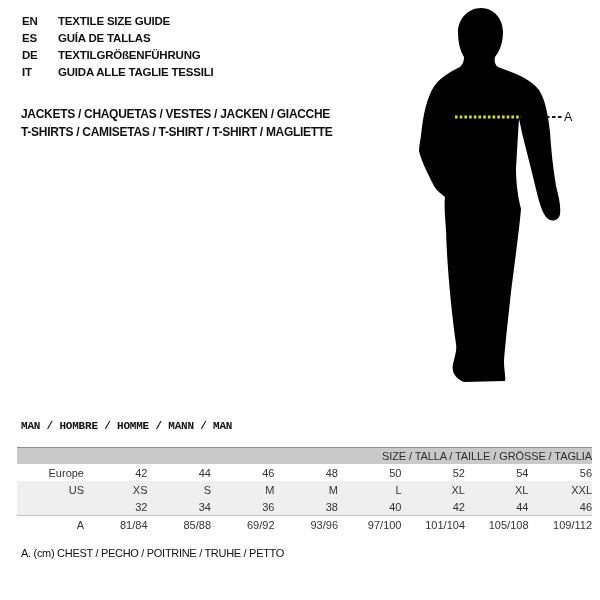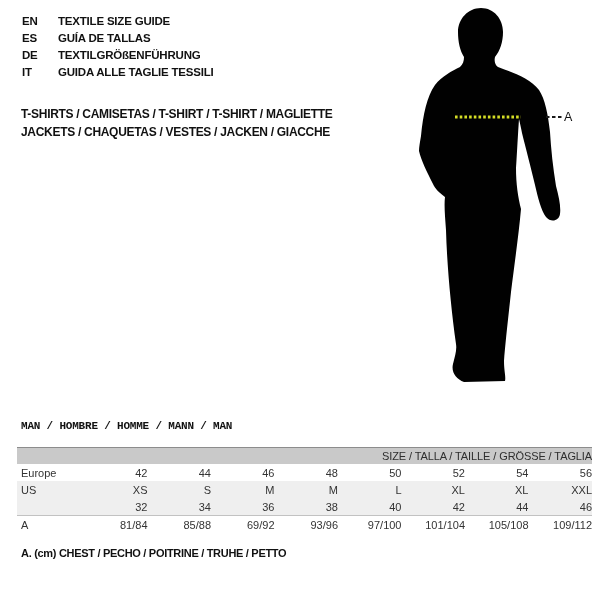--- a/index.html
+++ b/index.html
@@ -28,26 +28,26 @@
 
   
   .size-table { position:absolute; left:17px; top:447px; width:575px;
                 border-collapse:collapse; table-layout:fixed;
                 font-size:11px; color:#333; }
   .size-table th { background:#c9c9c9; border-top:1px solid #8c8c8c;
                    text-align:right; padding:0 0 0 4px; height:16px;
                    font-weight:normal; color:#2e2e2e; font-size:11px;
                    letter-spacing:-0.1px; }
   .size-table td { height:17px; padding:0; text-align:right; font-weight:normal; }
-  .size-table td.lbl { text-align:left; padding-left:4px; color:#333; }
+  .size-table td.lbl { text-align:right; padding-left:4px; color:#333; }
   .size-table tr.shade td { background:#efefef;margin-left:17px; }
   .size-table tr.row-a td { border-top:1px solid #c2c2c2; }
 
   
-  .footnote { position:absolute; left:21px; top:547px; font-weight:bold;
+  .footnote { position:absolute; left:21px; top:547px; font-weight:normal;
               font-size:11px; letter-spacing:-0.3px; color:#111; }
 </style>
 </head>
 <body>
 
 <div class="canvas">
 
   <div class="lang-block">
     <div class="lang-row">
       <span class="lang-code">EN</span>
@@ -61,22 +61,22 @@
       <span class="lang-code">DE</span>
       <span>TEXTILGRÖßENFÜHRUNG</span>
     </div>
     <div class="lang-row">
       <span class="lang-code">IT</span>
       <span>GUIDA ALLE TAGLIE TESSILI</span>
     </div>
   </div>
 
   <div class="cat-block">
+    <div>JACKETS / CHAQUETAS / VESTES / JACKEN / GIACCHE</div>
     <div>T-SHIRTS / CAMISETAS / T-SHIRT / T-SHIRT / MAGLIETTE</div>
-    <div>JACKETS / CHAQUETAS / VESTES / JACKEN / GIACCHE</div>
   </div>
 
   <div class="figure-wrap">
     <svg class="figure-svg" viewBox="0 0 210 400" width="210" height="400" aria-hidden="true">
       <path d="M91 8
                C104 8 113 19 113 32
                C113 42 110 51 105 57
                C104 61 105 65 108 67
                C121 72 140 78 149 90
                C155 99 158 114 160 132

